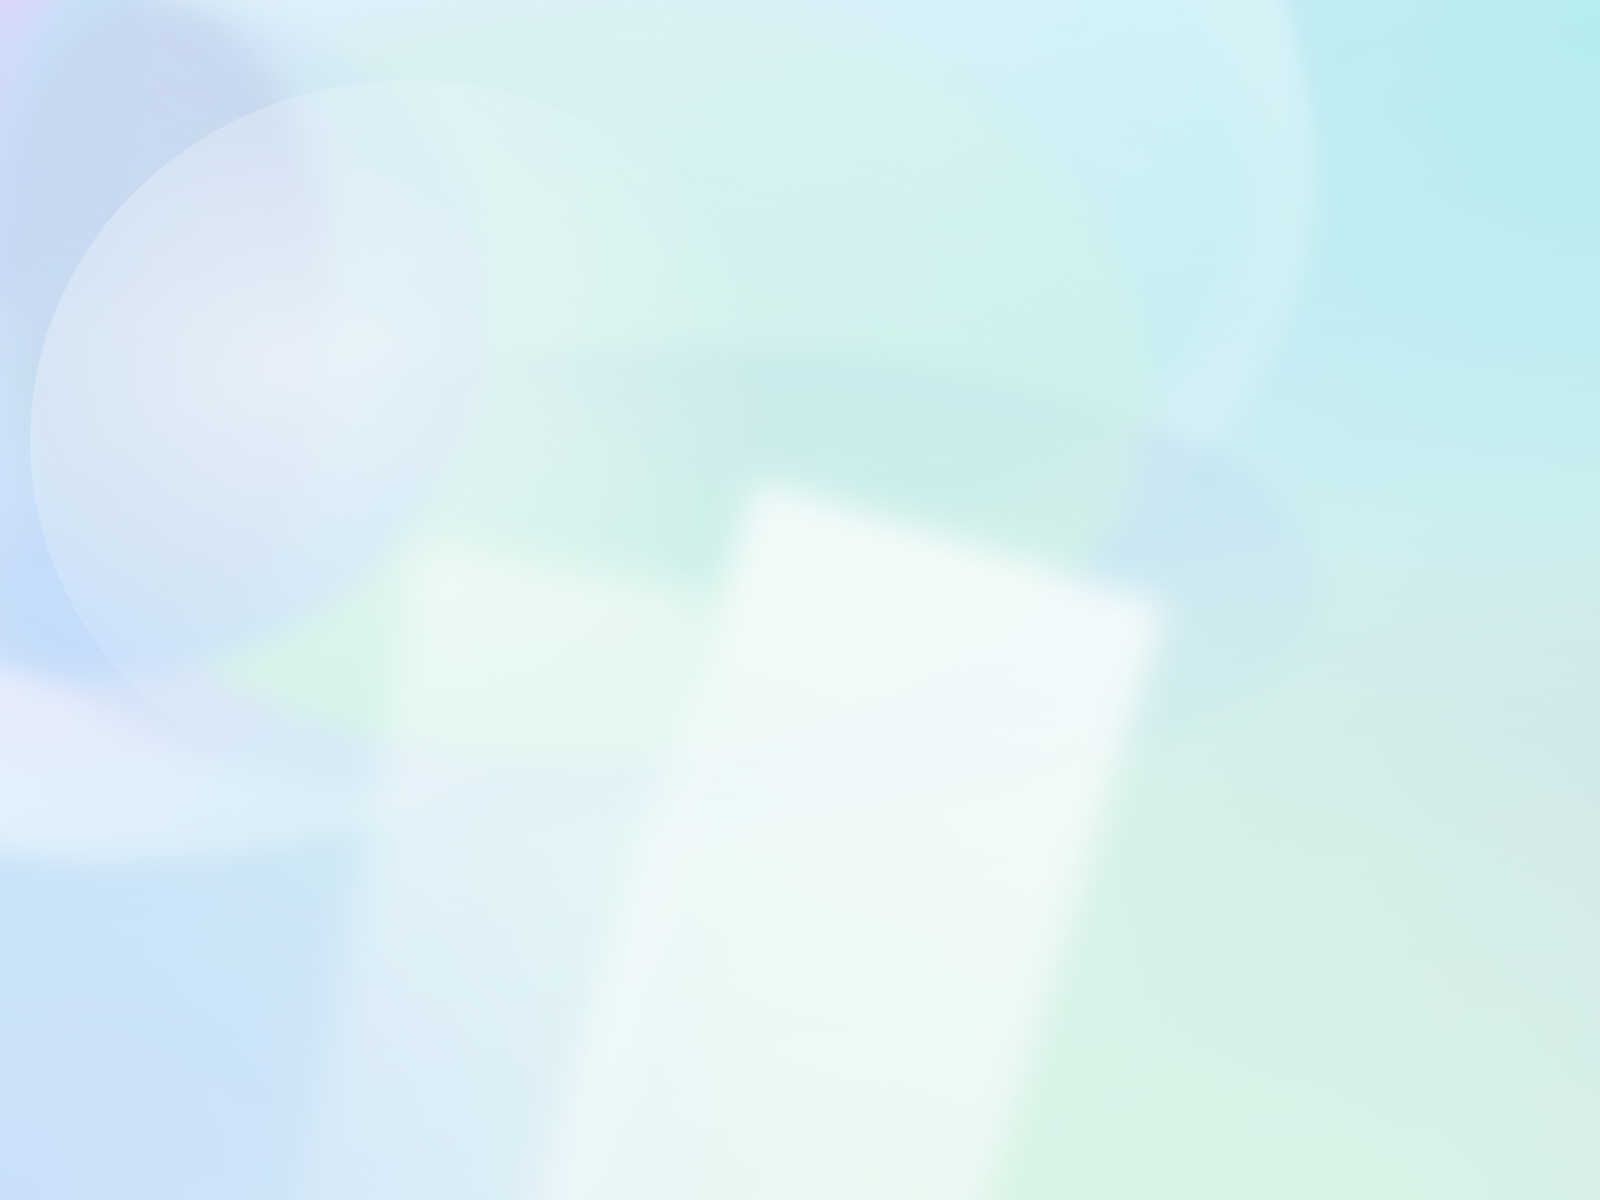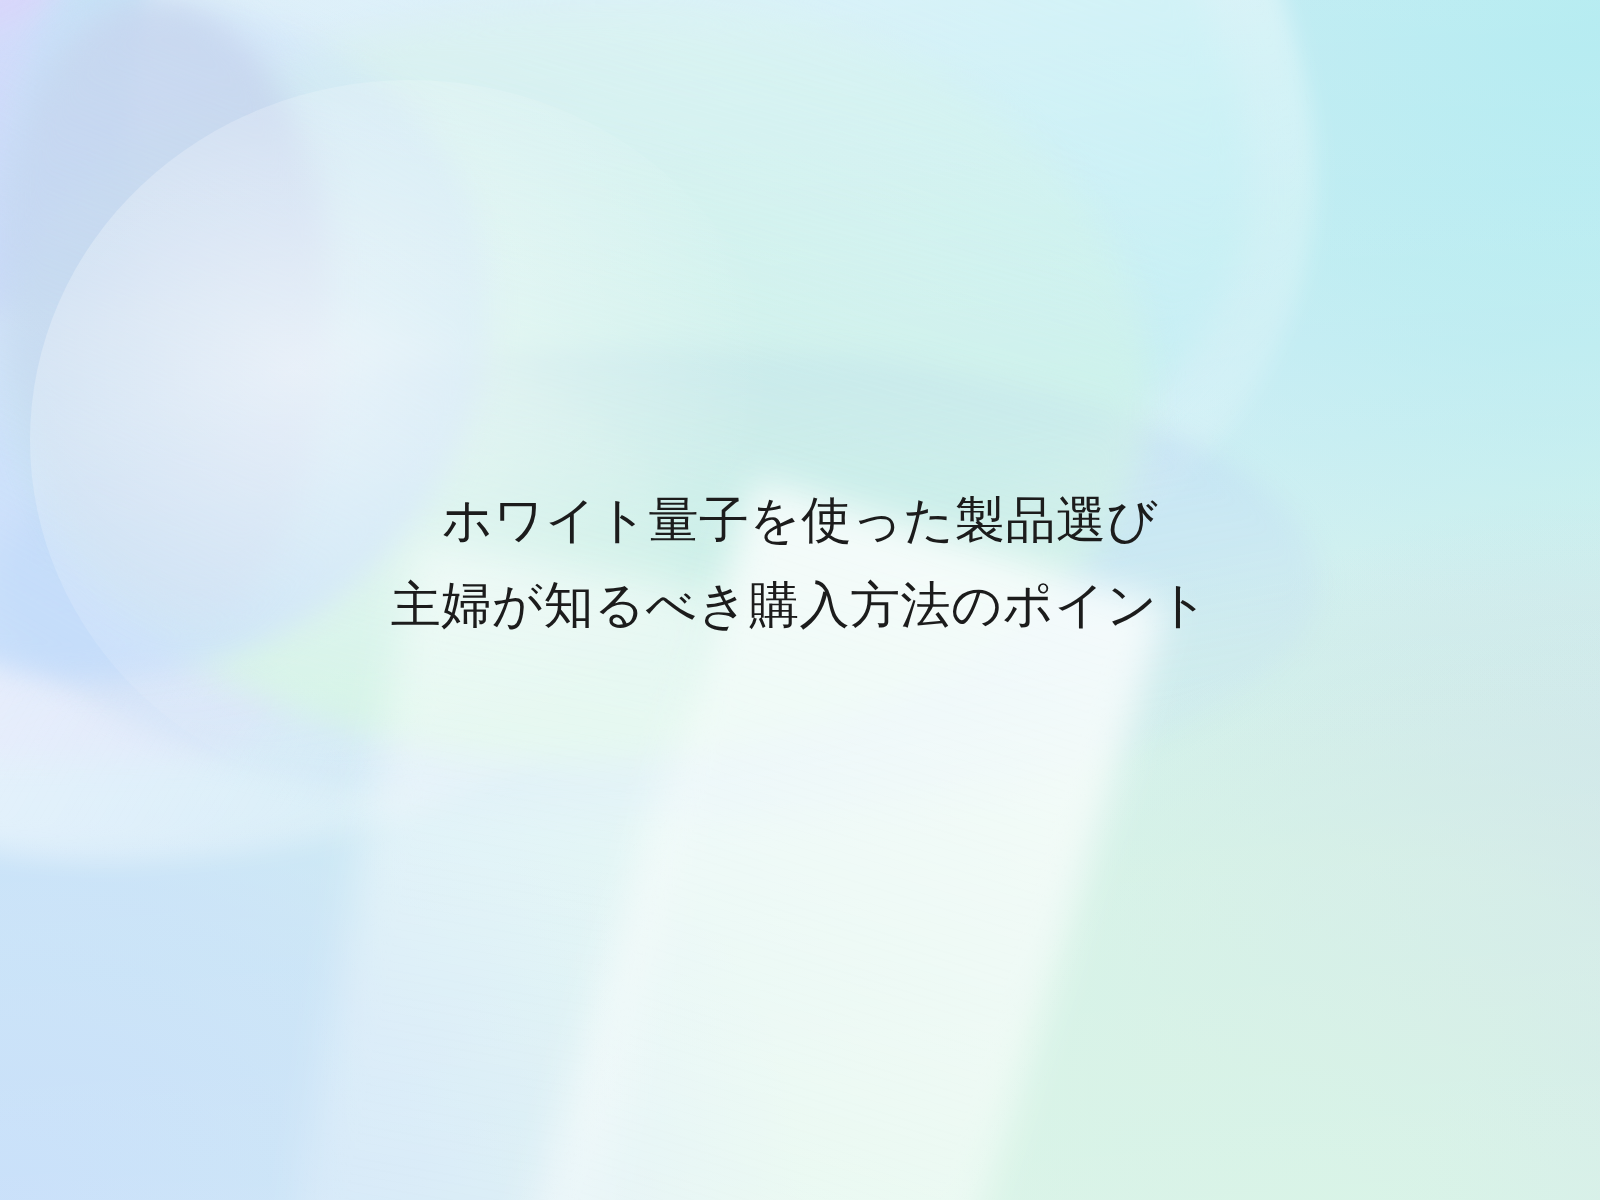--- a/index.html
+++ b/index.html
@@ -173,17 +173,14 @@
   <div class="bg-layer" id="bg-band-left"></div>
   <div class="bg-layer" id="bg-lens"></div>
   <div class="bg-layer" id="bg-mint"></div>
   <div class="bg-layer" id="bg-blue-lower"></div>
   <div class="bg-layer" id="bg-rightcol"></div>
   <div class="bg-layer" id="bg-shaft2"></div>
   <div class="bg-layer" id="bg-shaft"></div>
   <div class="bg-layer" id="bg-highlight"></div>
   <div class="bg-layer" id="bg-veil"></div>
 
-  <div id="title-block">
-    <h1 id="slide-title">ホワイト量子を使った製品選び 主婦が知るべき購入方法のポイント</h1>
-  </div>
 
 </div>
 
 </body></html>

